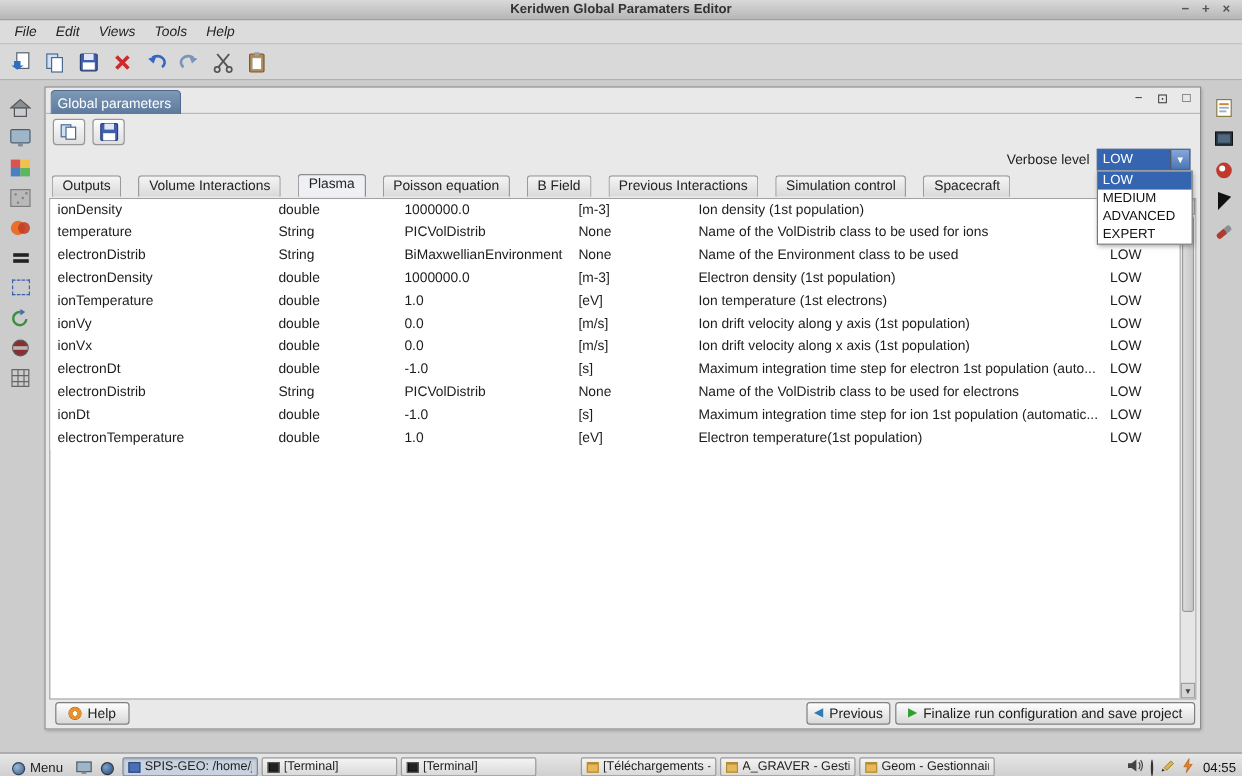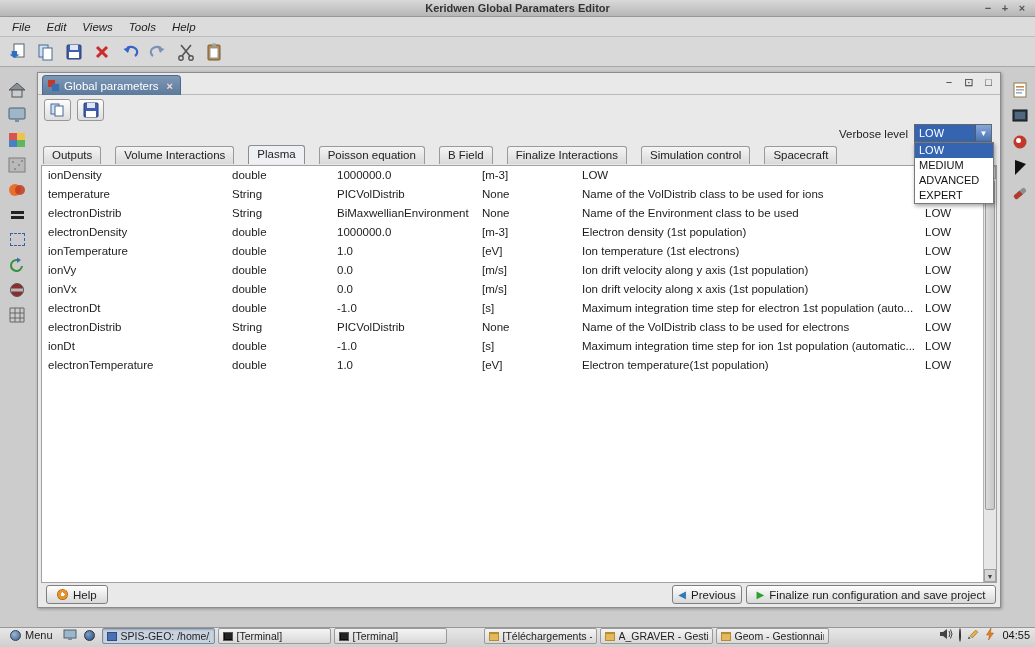--- a/index.html
+++ b/index.html
@@ -48,21 +48,21 @@
   
   .inner {
     position:absolute; left:37px; top:5px; width:964px; height:536px;
     background:#e9e9e9; border:1px solid #8c8c8c; box-shadow:1px 1px 3px rgba(0,0,0,.3);
   }
   .tabstrip { position:absolute; left:0; top:0; right:0; height:22px; border-bottom:1px solid #b9b9b9; }
   .gp-tab {
     position:absolute; left:4px; top:2px; height:20px; padding:0 7px 0 5px;
     background:linear-gradient(#7e98b6,#5c7a9d); color:#fff; font-size:11.5px;
     border:1px solid #4d688a; border-bottom:none; border-radius:4px 4px 0 0;
-    display:flex; align-items:center; gap:5px;
+    display:flex; align-items:center; gap:5px;flex-direction:column;
   }
   .gp-x { color:#ffd9d9; font-weight:bold; font-size:11px; margin-left:3px; cursor:default; }
   .gp-controls { position:absolute; right:8px; top:3px; display:flex; gap:12px; font-size:11px; color:#333; }
   .gp-controls span { cursor:default; }
   .gp-toolbar { position:absolute; left:6px; top:26px; display:flex; gap:6px; }
   .tb-btn {
     width:27px; height:22px; border:1px solid #979797; border-radius:3px;
     background:linear-gradient(#fdfdfd,#dedede); display:flex; align-items:center; justify-content:center; padding:0;
   }
   .verbose-label { position:absolute; top:55px; right:92px; font-size:11.5px; color:#222; }
@@ -131,21 +131,21 @@
     width:11px; height:11px; border-radius:50%;
     background:radial-gradient(circle at 50% 50%, #fff 0 2px, #e8912d 2px 5px, #b36a18 5px);
   }
   .tri { font-size:10px; line-height:1; }
   .tri.left { color:#2e7bb5; }
   .tri.right { color:#2ca02c; }
   
   .taskbar {
     position:absolute; left:0; right:0; bottom:0; height:20px;
     background:linear-gradient(#e7e7e7,#cfcfcf); border-top:1px solid #979797;
-    display:flex; align-items:flex-start; gap:4px; padding:0 5px; font-size:11px;
+    display:flex; align-items:flex-end; gap:4px; padding:0 5px; font-size:11px;
   }
   .menu-btn { display:flex; align-items:center; gap:4px; padding:1px 5px; border-radius:2px; }
   .menu-ic { width:11px; height:11px; border-radius:50%; background:radial-gradient(circle at 35% 35%, #9cb8d8, #3c5f86); border:1px solid #2c425c; }
   .tb-mini { width:16px; height:14px; display:flex; align-items:center; justify-content:center; }
   .task-windows { display:flex; gap:3px; align-items:center; }
   .task-btn {
     width:113px; height:16px; border:1px solid #9a9a9a; border-radius:2px; font-family:inherit;
     background:linear-gradient(#f4f4f4,#d9d9d9); display:flex; align-items:center; gap:4px;
     font-size:10.5px; color:#222; padding:0 4px; overflow:hidden; white-space:nowrap;
   }
@@ -378,32 +378,33 @@
         <div class="opt">ADVANCED</div>
         <div class="opt">EXPERT</div>
       </div>
 
     <div class="ptabs">
         <div class="ptab">Outputs</div>
         <div class="ptab">Volume Interactions</div>
         <div class="ptab active">Plasma</div>
         <div class="ptab">Poisson equation</div>
         <div class="ptab">B Field</div>
-        <div class="ptab">Finalize Interactions</div>
+        <div class="ptab">Previous Interactions</div>
         <div class="ptab">Simulation control</div>
         <div class="ptab">Spacecraft</div>
       </div>
 
     <div class="tablewrap">
       <div class="tbl-body">
           <div class="tbl-row">
             <div class="c">ionDensity</div>
             <div class="c">double</div>
             <div class="c">1000000.0</div>
             <div class="c">[m-3]</div>
+            <div class="c">Ion density (1st population)</div>
             <div class="c">LOW</div>
           </div>
           <div class="tbl-row">
             <div class="c">temperature</div>
             <div class="c">String</div>
             <div class="c">PICVolDistrib</div>
             <div class="c">None</div>
             <div class="c">Name of the VolDistrib class to be used for ions</div>
             <div class="c">LOW</div>
           </div>

